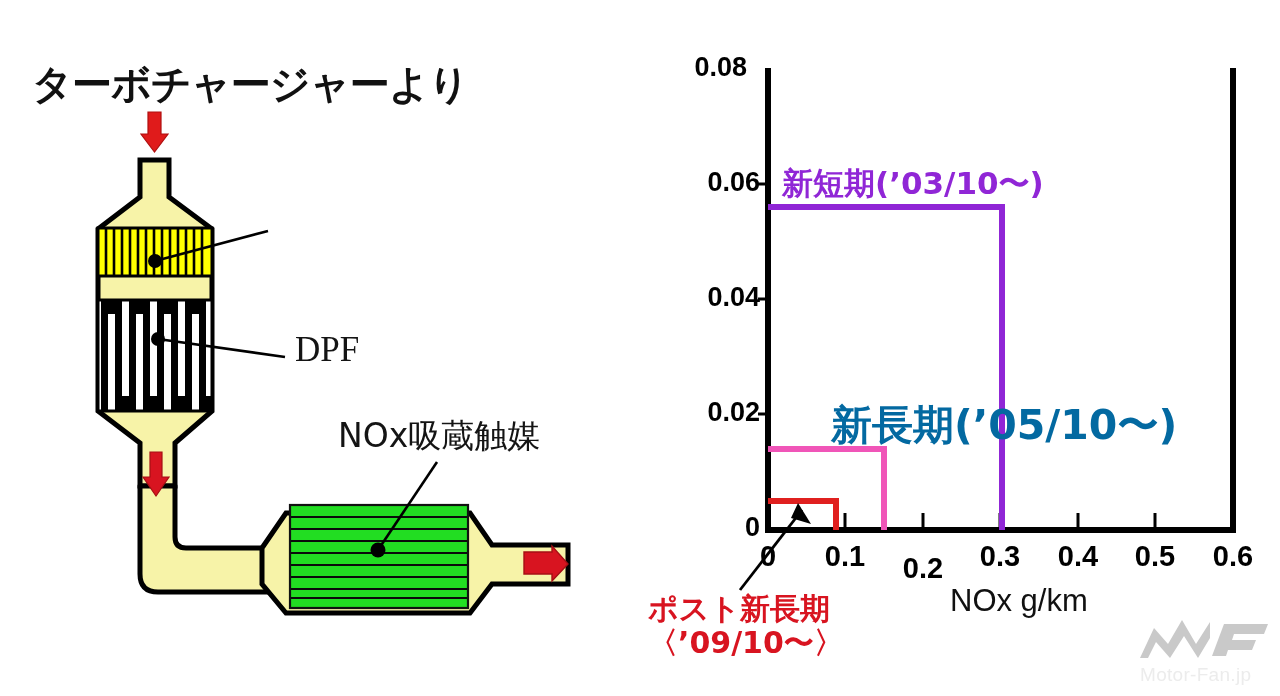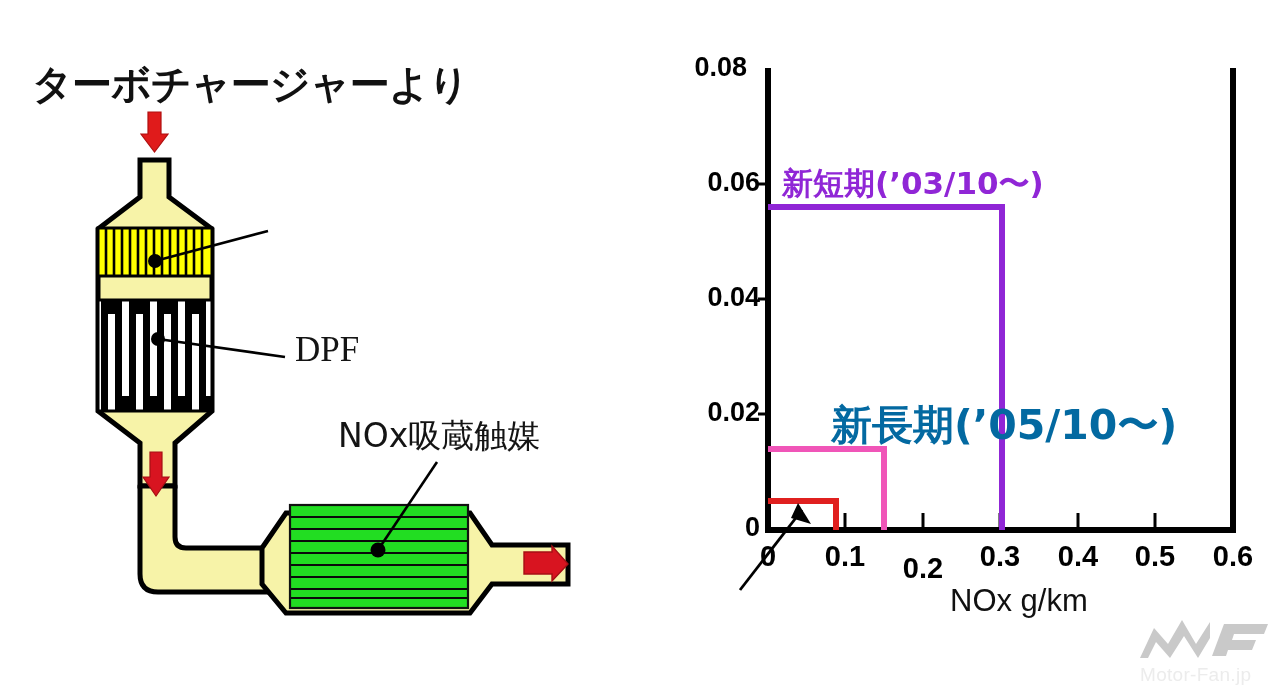--- a/index.html
+++ b/index.html
@@ -268,20 +268,24 @@
     <div class="xtick-label" style="left:171px;width:68px;top:540px;">0.1</div>
     <div class="xtick-label" style="left:249px;width:68px;top:540px;margin-top:12px;">0.2</div>
     <div class="xtick-label" style="left:326px;width:68px;top:540px;">0.3</div>
     <div class="xtick-label" style="left:404px;width:68px;top:540px;">0.4</div>
     <div class="xtick-label" style="left:481px;width:68px;top:540px;">0.5</div>
     <div class="xtick-label" style="left:559px;width:68px;top:540px;">0.6</div>
 
     <div class="series-label" id="label-shintanki" style="left:142px;top:163px;">新短期(’03/10〜)</div>
     <div class="series-label" id="label-shinchoki" style="left:144px;top:398px;">新長期(’05/10〜)</div>
 
+    <div class="series-label" id="label-post" style="left:8px;top:592px;">
+      <div>ポスト新長期</div>
+      <div>〈’09/10〜〉</div>
+    </div>
 
     <div id="xaxis-title" style="left:310px;top:583px;">NOx  g/km</div>
   </div>
 
   <div id="watermark">
     <svg width="132" height="50" viewBox="0 0 132 50" style="position:absolute;left:0;top:0;">
       <path d="M2,44 L16,14 L30,30 L44,6 L58,30 L72,8 L72,24 L60,44 L46,22 L32,44 L18,28 L10,44 Z" fill="#c9c9c9"></path>
       <path d="M74,42 L86,10 L130,10 L126,20 L96,20 L94,26 L118,26 L114,36 L90,36 L88,42 Z" fill="#c9c9c9"></path>
     </svg>
     <div class="wm-text">Motor-Fan.jp</div>

